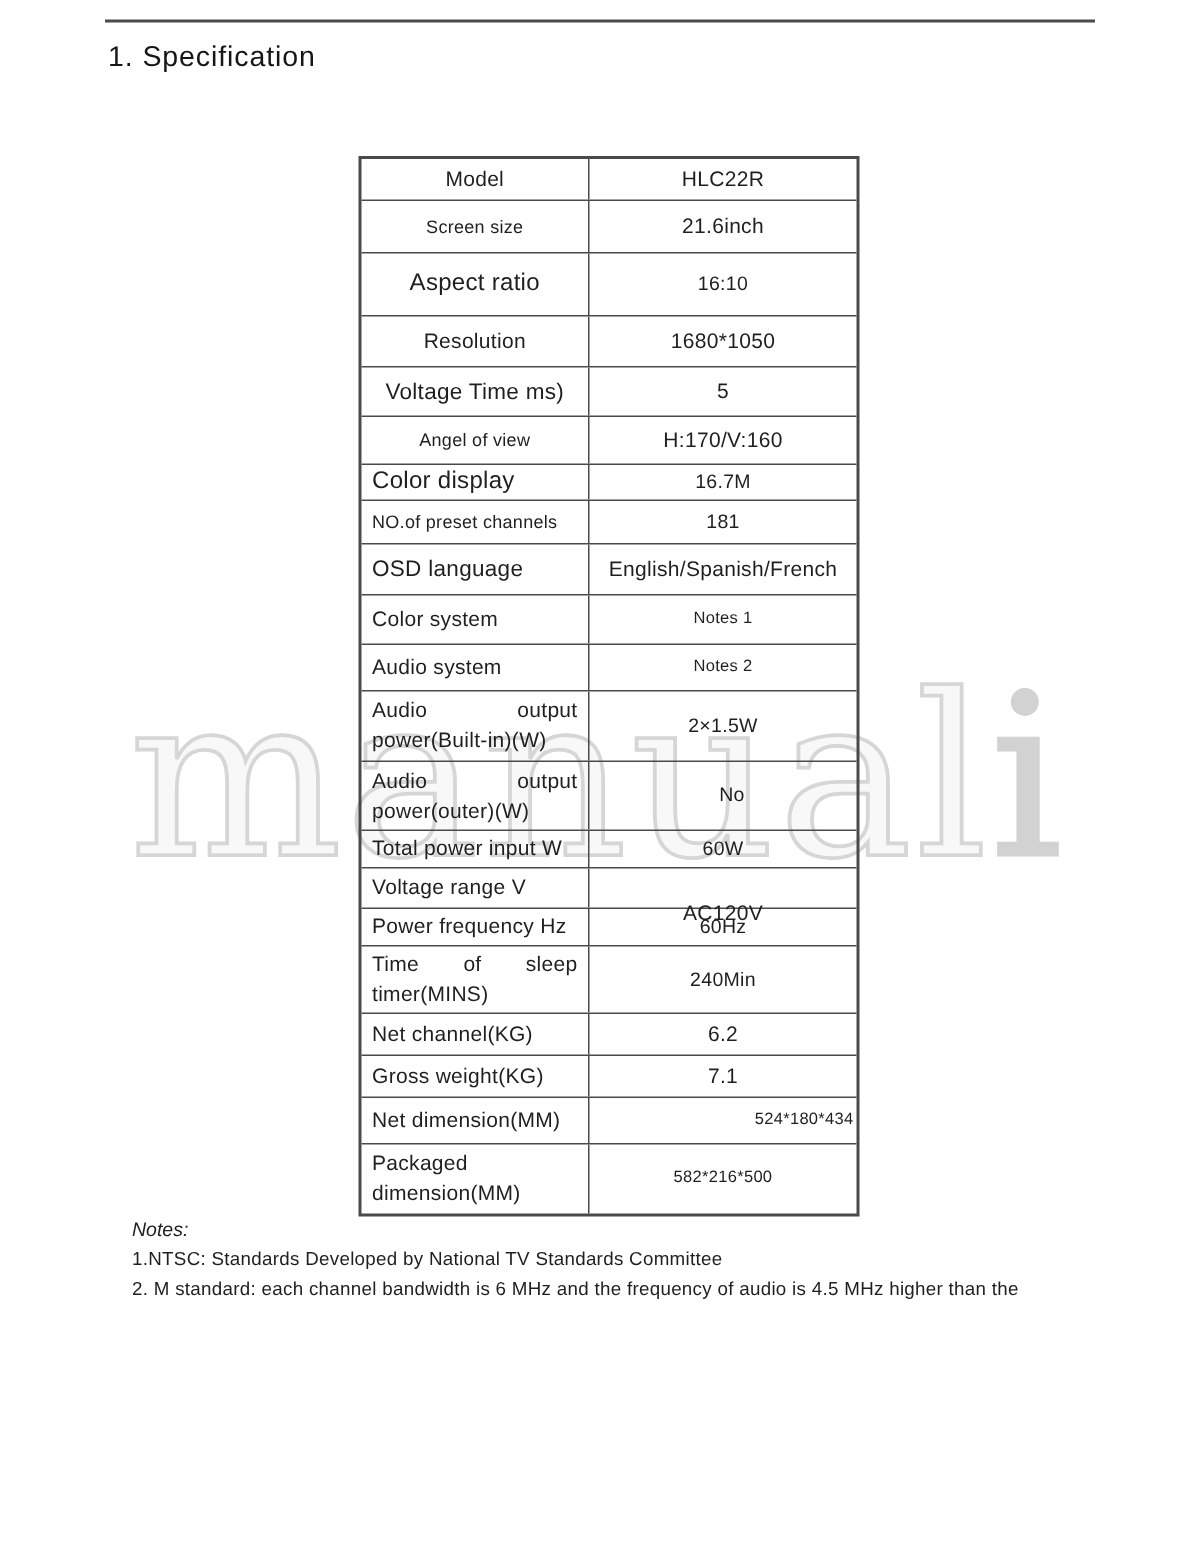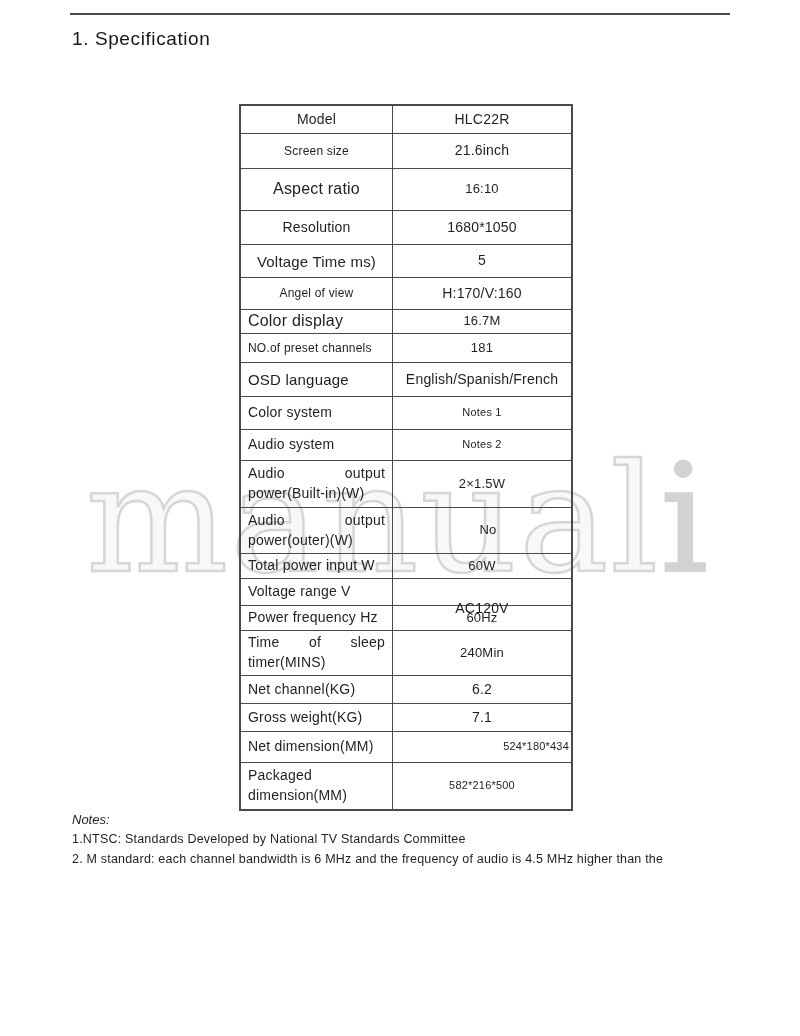--- a/index.html
+++ b/index.html
@@ -30,21 +30,21 @@
   .spec-row{display:flex;border-bottom:1px solid #4a4a4a;box-sizing:border-box;}
   .spec-row:last-child{border-bottom:none;}
   .cell{display:flex;align-items:center;box-sizing:border-box;}
   .label-cell{width:152px;border-right:1px solid #4a4a4a;}
   .value-cell{flex:1;}
   .cell-text{width:100%;line-height:1.4;letter-spacing:0.2px;color:#1f1f1f;box-sizing:border-box;}
   .align-center{text-align:center;padding:0 2px;}
   .align-left{text-align:left;padding:0 7px;}
   .align-justify{text-align:justify;padding:0 7px;}
 
-  .notes{position:absolute;left:72px;top:812px;width:620px;z-index:2;}
+  .notes{position:absolute;left:88px;top:812px;width:620px;z-index:2;}
   .notes-heading{font-style:italic;font-size:13px;margin:0 0 5px 0;}
   .note-line{font-size:12.5px;margin:0 0 6px 0;letter-spacing:0.2px;}
   .note-line.gap-after{margin-bottom:9px;}
   .note-line.big{font-size:14.5px;letter-spacing:0.3px;}
 </style>
 </head>
 <body>
 
 <div class="page">
 

